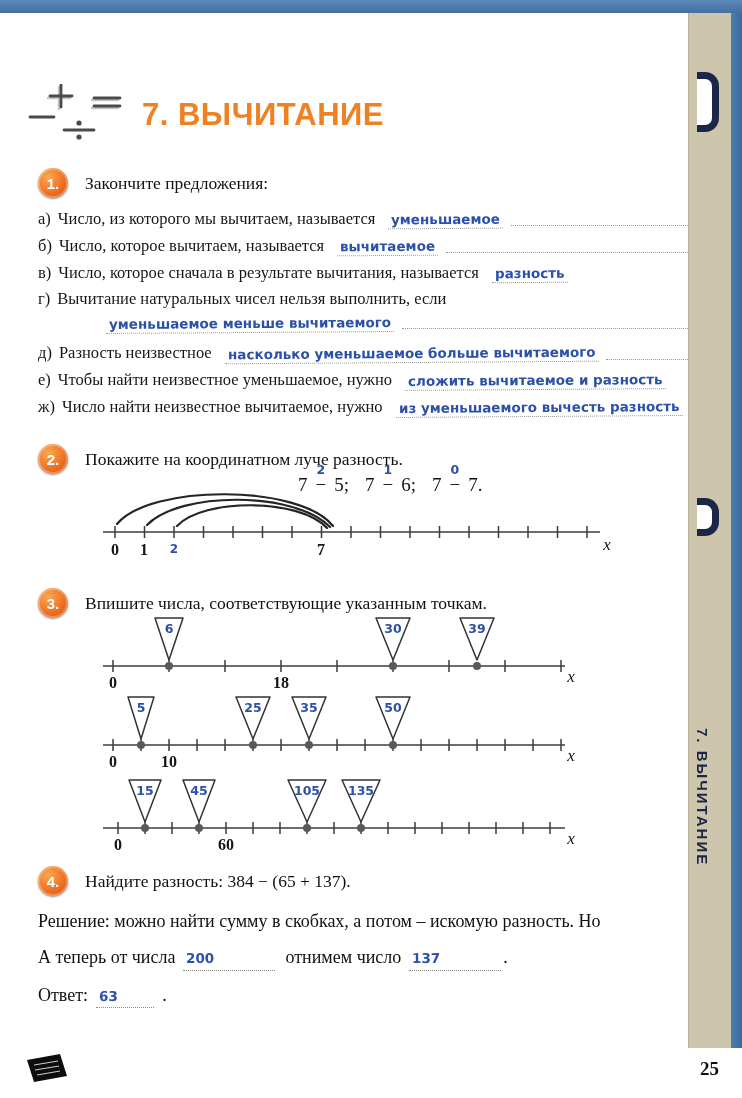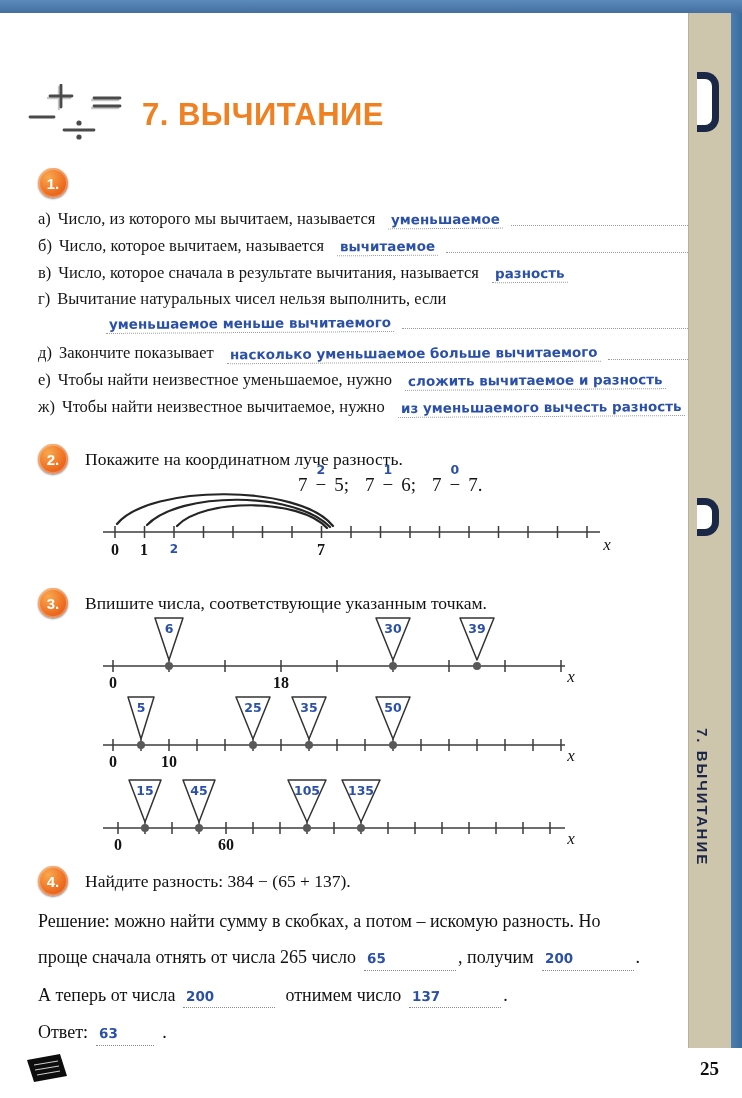--- a/index.html
+++ b/index.html
@@ -115,20 +115,21 @@
         <path d="M36,46 h30"></path>
       </g>
       <circle cx="51" cy="39" r="2.6" fill="#4a4a4a"></circle>
       <circle cx="51" cy="53" r="2.6" fill="#4a4a4a"></circle>
     </svg>
     <div class="page-title">7. ВЫЧИТАНИЕ</div>
   </div>
 
   <div class="sec-head" style="left:38px;top:168px;">
     <div class="num-badge">1.</div>
+    <div class="sec-prompt">Закончите предложения:</div>
   </div>
 
   <div class="ex1-items">
     <div class="row">
       <span class="lab">а)</span>
       <span class="t">Число, из которого мы вычитаем, называется</span>
       <span class="ans">уменьшаемое</span>
       <span class="fill"></span>
     </div>
     <div class="row">
@@ -145,32 +146,32 @@
     <div class="row">
       <span class="lab">г)</span>
       <span class="t">Вычитание натуральных чисел нельзя выполнить, если</span>
     </div>
     <div class="row indent">
       <span class="ans">уменьшаемое меньше вычитаемого</span>
       <span class="fill"></span>
     </div>
     <div class="row gap-top">
       <span class="lab">д)</span>
-      <span class="t">Закончите показывает</span>
+      <span class="t">Разность неизвестное</span>
       <span class="ans">насколько уменьшаемое больше вычитаемого</span>
       <span class="fill"></span>
     </div>
     <div class="row">
       <span class="lab">е)</span>
       <span class="t">Чтобы найти неизвестное уменьшаемое, нужно</span>
       <span class="ans">сложить вычитаемое и разность</span>
     </div>
     <div class="row">
       <span class="lab">ж)</span>
-      <span class="t">Чтобы найти неизвестное вычитаемое, нужно</span>
+      <span class="t">Число найти неизвестное вычитаемое, нужно</span>
       <span class="ans">из уменьшаемого вычесть разность</span>
     </div>
   </div>
 
   <div class="sec-head" style="left:38px;top:444px;">
     <div class="num-badge">2.</div>
     <div class="sec-prompt">Покажите на координатном луче разность.</div>
   </div>
 
   <div class="ex2-expr">
@@ -269,23 +270,20 @@
   <div class="sec-head" style="left:38px;top:866px;">
     <div class="num-badge">4.</div>
     <div class="sec-prompt">Найдите разность: 384 − (65 + 137).</div>
   </div>
 
   <div class="ex4-sol">
     <div class="sline">
       <span>Решение: можно найти сумму в скобках, а потом – искомую разность. Но</span>
     </div>
     <div class="sline">
-      <span>проще сначала отнять от числа 265 число</span><span class="blank"><span class="ans">65</span></span><span>, получим</span><span class="blank"><span class="ans">200</span></span><span>.</span>
-    </div>
-    <div class="sline">
       <span>А теперь от числа</span><span class="blank" style="margin-right:10px;"><span class="ans">200</span></span><span>отнимем число</span><span class="blank"><span class="ans">137</span></span><span>.</span>
     </div>
     <div class="sline">
       <span>Ответ:</span><span class="blank short" style="margin-right:8px;"><span class="ans">63</span></span><span>.</span>
     </div>
   </div>
 
 </div>
 
 </body></html>

